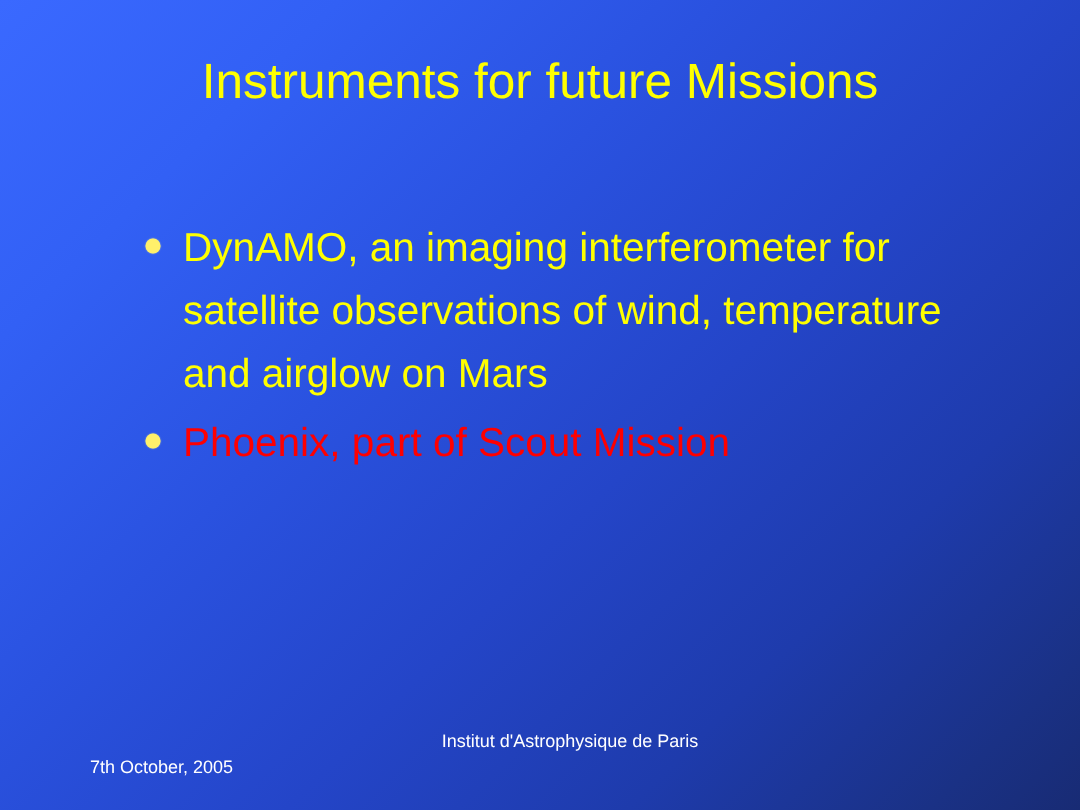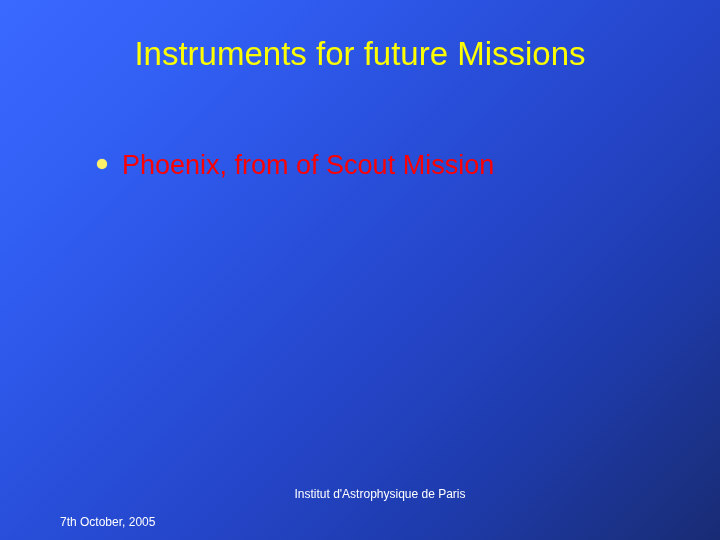--- a/index.html
+++ b/index.html
@@ -74,21 +74,21 @@
   }
   .mu {
     font-family: "DejaVu Sans", sans-serif;
     font-size: 25px;
   }
 
   
   .footer-date {
     position: absolute;
     left: 60px;
-    top: 514px;
+    top: 503px;
     color: #FFFFFF;
     font-size: 12px;
     line-height: 16px;
     white-space: nowrap;
   }
   .footer-org {
     position: absolute;
     left: 0;
     top: 486px;
     width: 760px;
@@ -101,25 +101,29 @@
 </style>
 </head>
 <body>
 
 <div class="slide">
 
   <div class="title">Instruments for future Missions</div>
 
   <div class="body-list">
 
+    <div class="bullet-item">
+      <span class="bullet-marker"></span>
+      <span class="bullet-text">DynAMO, an imaging interferometer for satellite observations of wind, temperature and airglow on Mars</span>
+    </div>
 
 
     <div class="bullet-item red-text">
       <span class="bullet-marker"></span>
-      <span class="bullet-text">Phoenix, from of Scout Mission</span>
+      <span class="bullet-text">Phoenix, part of Scout Mission</span>
     </div>
 
   </div>
 
   <div class="footer-org">Institut d'Astrophysique de Paris</div>
 
   <div class="footer-date">7th October, 2005</div>
 
 </div>
 

